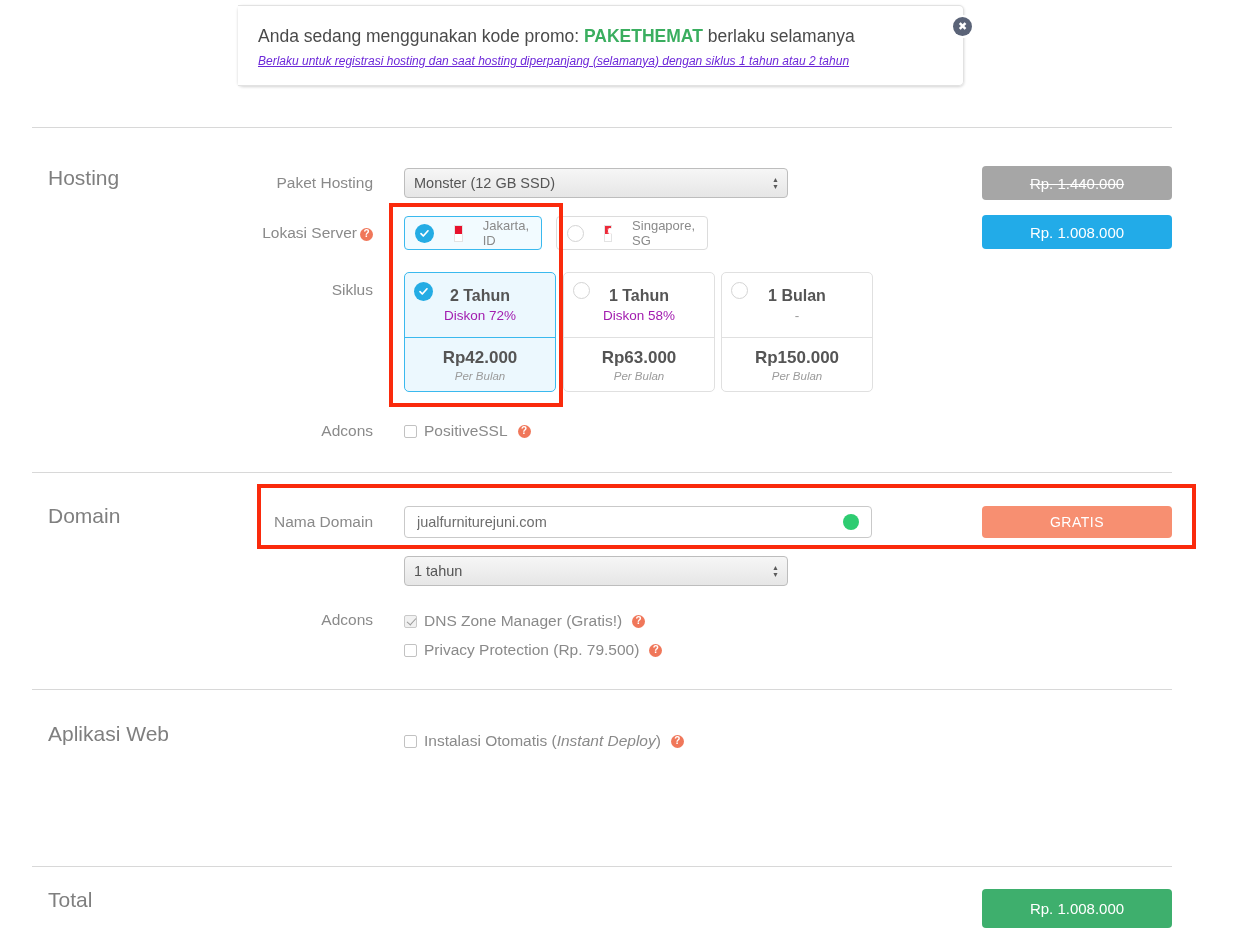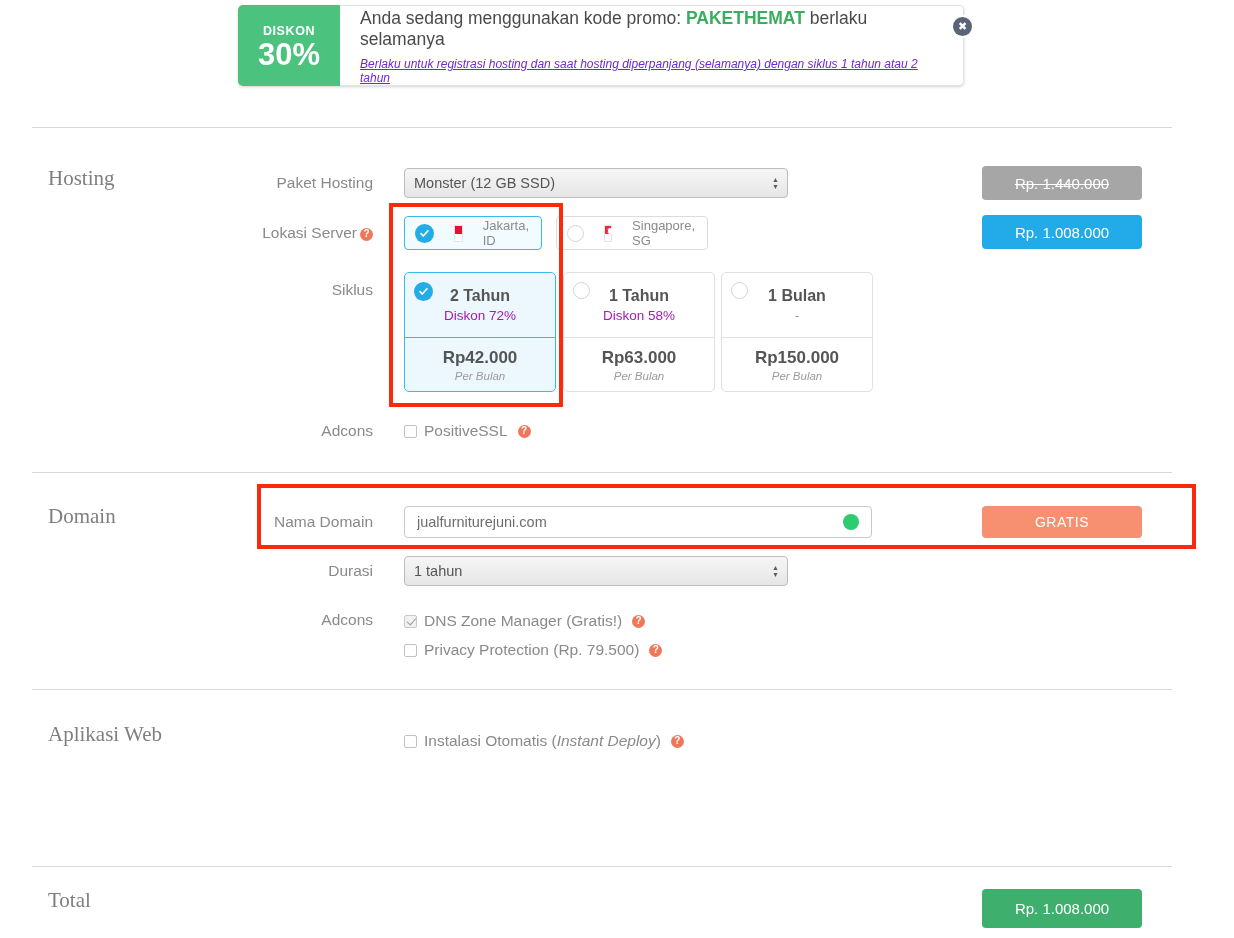--- a/index.html
+++ b/index.html
@@ -57,21 +57,21 @@
     box-shadow: 0 0 0 2px #fff;
   }
 
   
   .hr {
     position: absolute; left: 32px; width: 1140px;
     height: 1px; background: #d8d8d8;
   }
   .section-title {
     position: absolute; left: 48px;
-    font-size: 21px; color: #7f7f7f; font-weight: normal; font-family: Liberation Serif, serif;
+    font-size: 21px; color: #7f7f7f; font-weight: normal;
   }
   .row-label {
     position: absolute; text-align: right;
     font-size: 15.5px; color: #8a8a8a;
     width: 260px; left: 113px;
   }
   .help {
     display: inline-flex; align-items: center; justify-content: center;
     width: 13px; height: 13px; border-radius: 50%;
     background: #f0775a; color: #fff;
@@ -192,21 +192,21 @@
     font-family: "Liberation Sans", sans-serif;
     font-size: 14.5px; color: #6d6d6d; background: transparent;
   }
   .dot-ok {
     width: 16px; height: 16px; border-radius: 50%;
     background: #2ecc71; flex: 0 0 auto;
   }
 
   
   .pricebtn {
-    position: absolute; left: 982px; width: 160px; height: 34px;
+    position: absolute; left: 982px; width: 190px; height: 34px;
     border-radius: 4px; color: #fff;
     display: flex; align-items: center; justify-content: center;
     font-size: 15px; cursor: pointer;
   }
   .pb-gray { background: #a6a6a6; text-decoration: line-through; }
   .pb-blue { background: #22abe8; }
   .pb-salmon { background: #f78f71; height: 32px; font-size: 14px; letter-spacing: .5px; }
   .pb-green { background: #3eaf6d; height: 39px; }
 
   
@@ -215,24 +215,20 @@
     border: 4px solid #fa2a0c;
     pointer-events: none;
   }
 </style>
 </head>
 <body>
 
 <div class="page">
 
   <div class="promo">
-    <div class="promo-badge">
-      <div class="d-word">DISKON</div>
-      <div class="d-pct">30%</div>
-    </div>
     <div class="promo-body">
       <div class="promo-line1"><span>Anda sedang menggunakan kode promo: </span><span class="promo-code">PAKETHEMAT</span><span> berlaku selamanya</span></div>
       <div class="promo-line2">Berlaku untuk registrasi hosting dan saat hosting diperpanjang (selamanya) dengan siklus 1 tahun atau 2 tahun</div>
     </div>
     <div class="promo-close">
       <span>✖</span>
     </div>
   </div>
 
   <div class="hr" style="top:127px"></div>
@@ -323,21 +319,20 @@
   <div class="hr" style="top:472px"></div>
 
   <div class="section-title" style="top:504px">Domain</div>
 
   <div class="row-label" style="top:513px">Nama Domain</div>
   <div class="dominput">
     <input type="text" value="jualfurniturejuni.com" style="">
     <span class="dot-ok"></span>
   </div>
 
-  <div class="row-label" style="top:562px">Durasi</div>
   <div class="sel" style="left:404px; top:556px">
     <span>1 tahun</span>
     <span class="arrows">
         <i>▲</i>
         <i>▼</i>
       </span>
   </div>
 
   <div class="row-label" style="top:611px">Adcons</div>
   <div class="cbrow" style="left:404px; top:612px">

